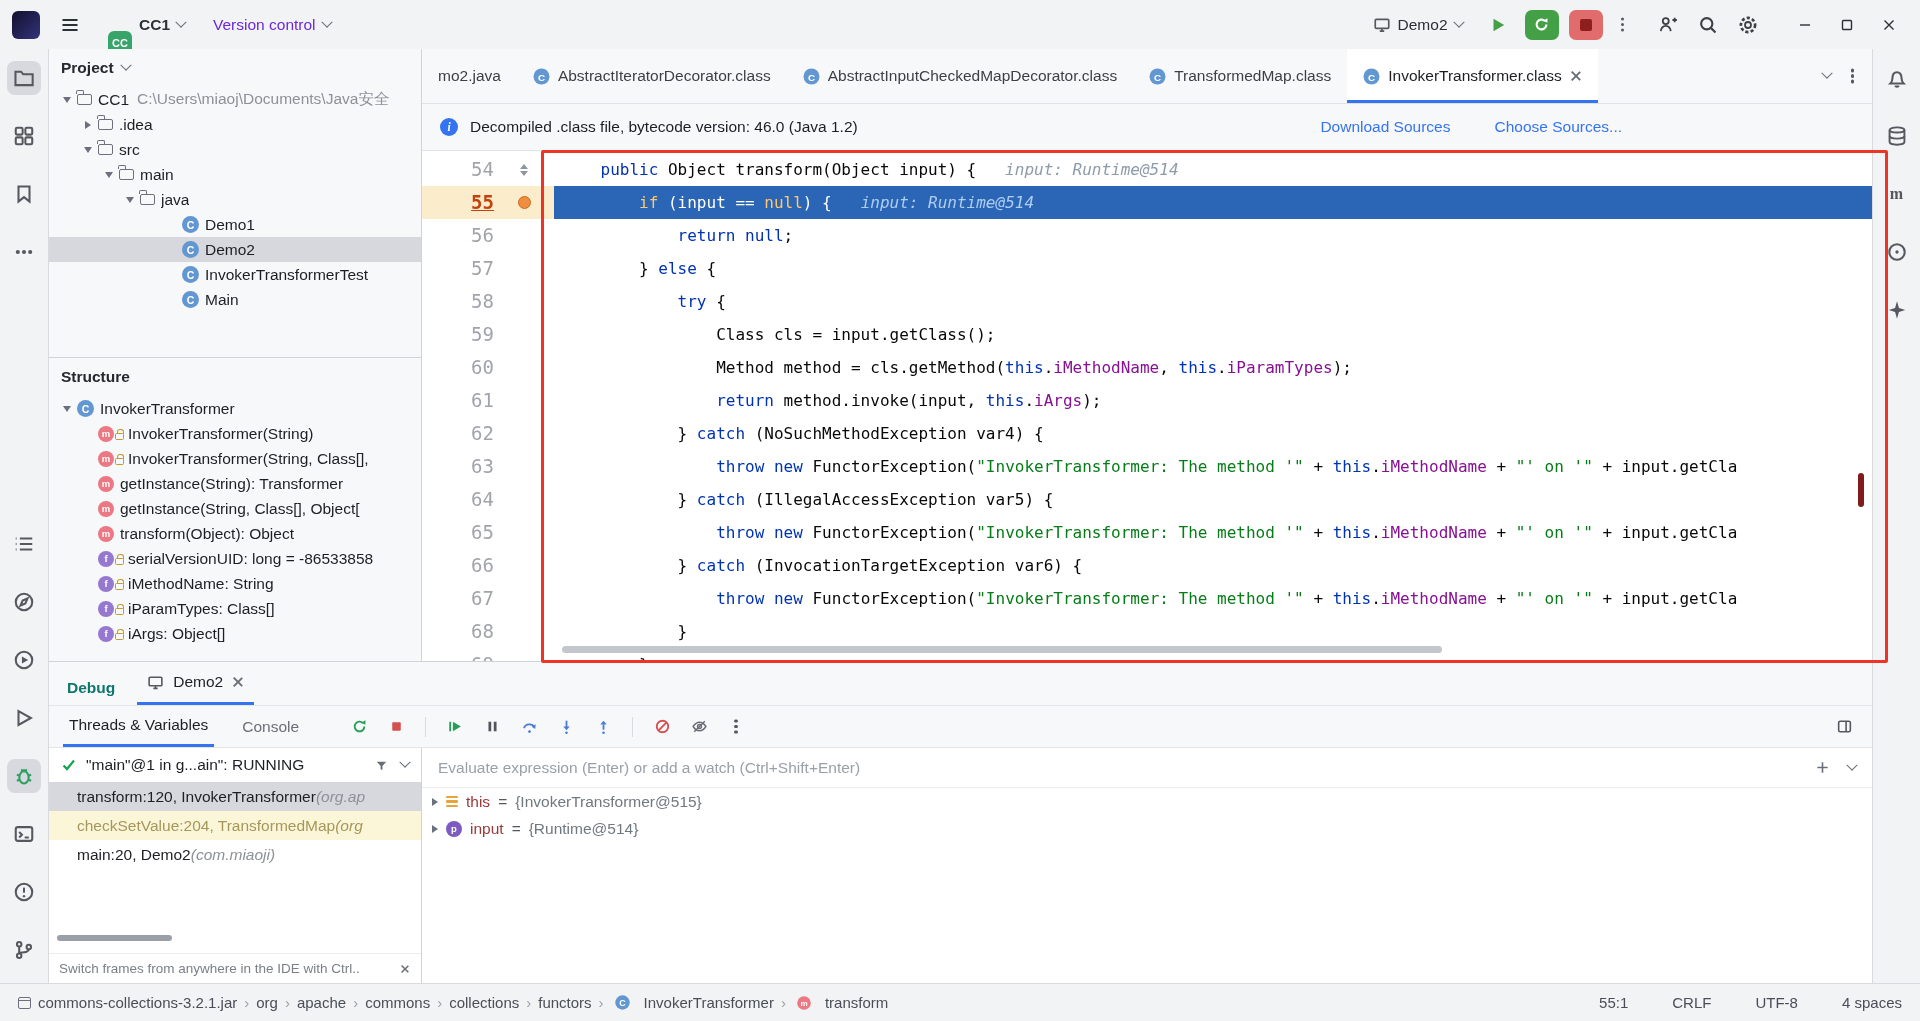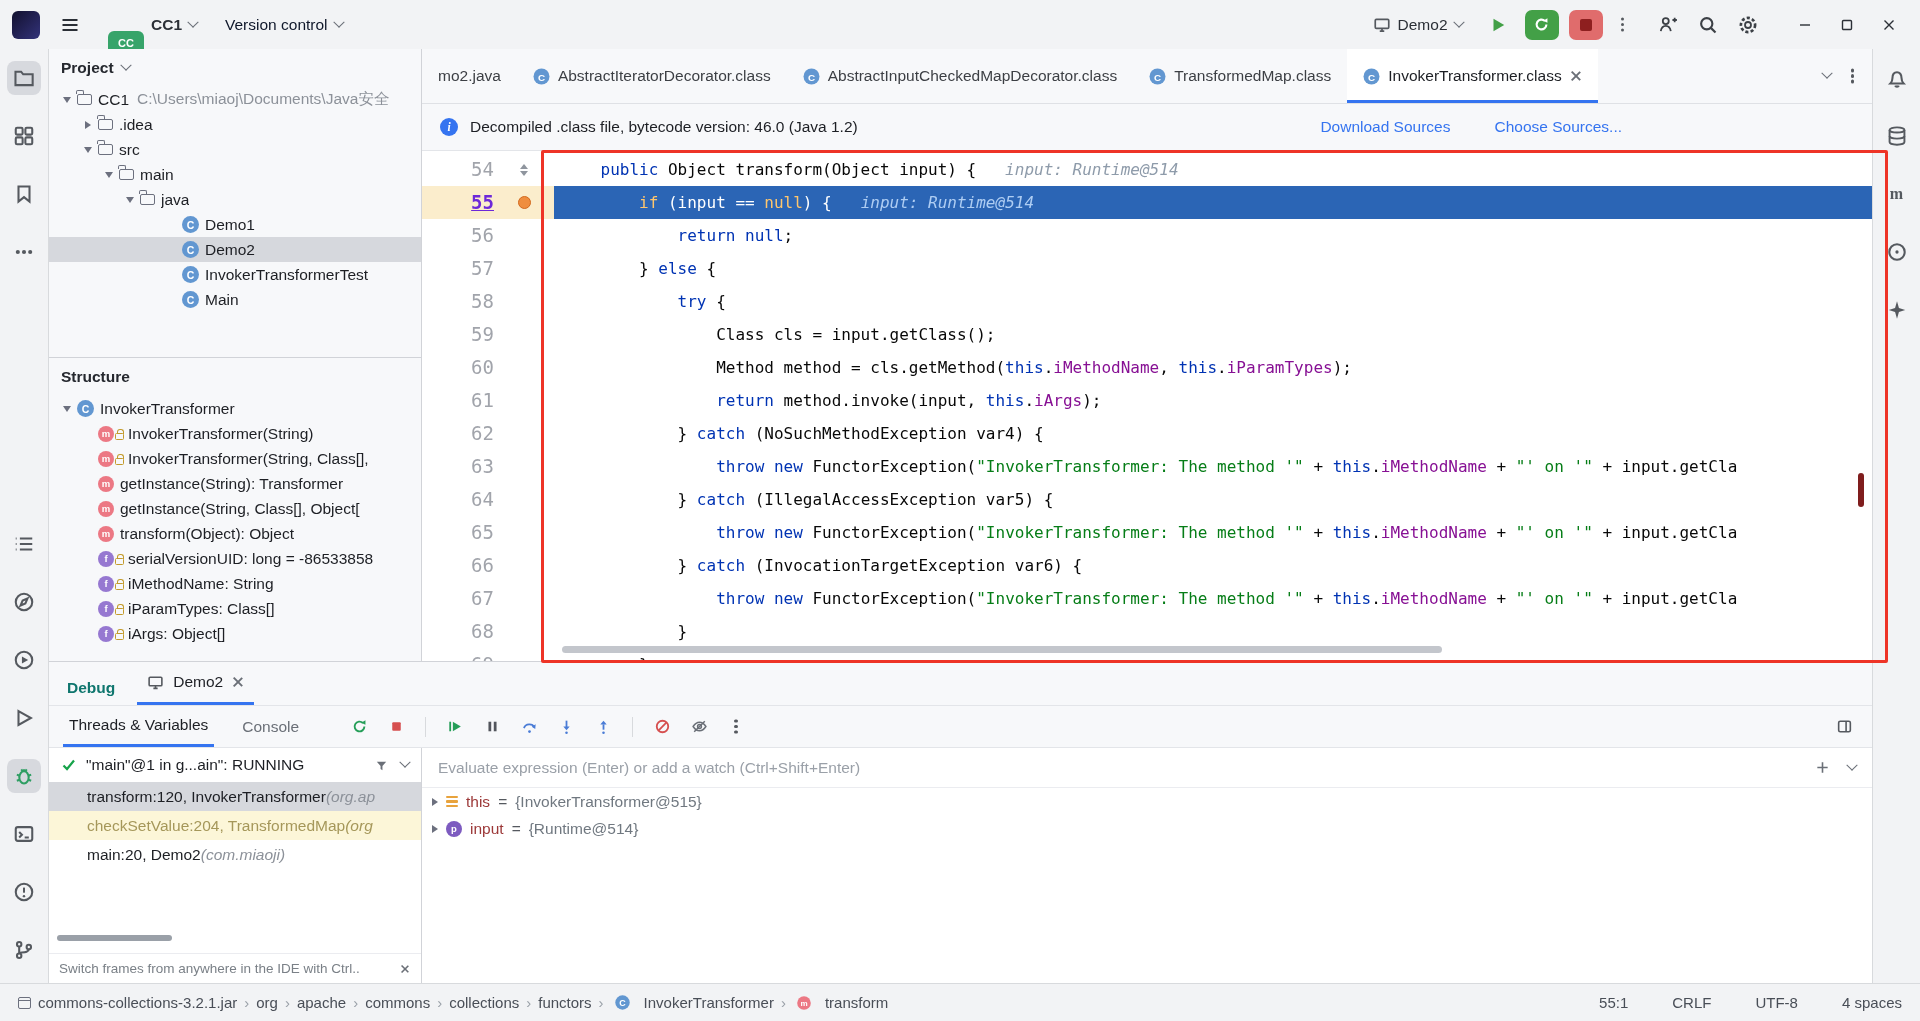--- a/index.html
+++ b/index.html
@@ -4,23 +4,23 @@
 <style>
   * { margin:0; padding:0; box-sizing:border-box; }
   html,body { width:1920px; height:1021px; overflow:hidden; background:#fff;
     font-family:"Liberation Sans","DejaVu Sans",sans-serif; font-size:15.5px; color:#1d1f24; }
   .window { position:relative; width:1920px; height:1021px; background:#f2f3f5; display:flex; flex-direction:column; }
 
   
   .titlebar { height:49px; flex:none; display:flex; align-items:center; padding:0 10px 0 12px; gap:12px; background:#f2f3f5; }
   .app-logo { width:28px; height:28px; border-radius:6px; background:linear-gradient(135deg,#12102e,#33337a); flex:none; }
   .tb-btn { display:flex; align-items:center; gap:7px; padding:5px 8px; border-radius:6px; color:#2b2f36; }
-  .cc-badge { width:36px; height:24px; border-radius:6px; background:#37a46a; color:#fff; font-size:11px; font-weight:bold; display:flex; align-items:center; justify-content:center;margin-top:36px; }
+  .cc-badge { width:24px; height:24px; border-radius:6px; background:#37a46a; color:#fff; font-size:11px; font-weight:bold; display:flex; align-items:center; justify-content:center;margin-top:36px; }
   .tb-name { font-weight:700; }
-  .tb-gray { color:#0f172a; }
+  .tb-gray { color:#6d28d9; }
   .chev { display:inline-block; width:8px; height:8px; border-right:1.7px solid #6a6f77; border-bottom:1.7px solid #6a6f77; transform:rotate(45deg) translate(-2px,-2px); }
   .spacer { flex:1; }
   .runbox { display:flex; align-items:center; gap:10px; }
   .sq-btn { width:34px; height:30px; border-radius:7px; display:flex; align-items:center; justify-content:center; }
   .sq-green { background:#43a047; }
   .sq-red { background:#e06c6c; }
   .stop-glyph { width:12px; height:12px; border-radius:2px; background:#8e1f1f; }
   .kebab { width:3.5px; height:3.5px; border-radius:50%; background:#55595f; box-shadow:0 -5.5px 0 #55595f, 0 5.5px 0 #55595f; display:inline-block; }
   .tb-icons { display:flex; align-items:center; gap:20px; margin:0 14px; color:#3c4046; }
   .winctl { display:flex; align-items:center; }
@@ -76,21 +76,21 @@
   .notif-links { margin-left:auto; display:flex; gap:44px; }
   .link { color:#3574f0; white-space:nowrap; }
 
   .codearea { flex:1; position:relative; overflow:hidden; background:#fff; padding-top:2px;
     font-family:"DejaVu Sans Mono","Liberation Mono",monospace; font-size:16px; }
   .cline { height:33px; line-height:33px; display:flex; white-space:pre; }
   .gutter { width:132px; flex:none; display:flex; align-items:center; padding-left:26px; }
   .gnum { width:46px; text-align:right; color:#a1a4ab; font-size:19px; }
   .gico { flex:1; display:flex; align-items:center; justify-content:center; }
   .gexec { background:#fbedcc; }
-  .gexec .gnum { color:#6d28d9; font-weight:700;text-decoration:underline; }
+  .gexec .gnum { color:#c2410c; font-weight:700;text-decoration:underline; }
   .bp-dot { width:13px; height:13px; border-radius:50%; background:#ef8e3f; border:1.5px solid #d2691e; }
   .impl-ic { display:flex; flex-direction:column; gap:2px; align-items:center; }
   .impl-ic::before { content:''; width:0; height:0; border-left:4px solid transparent; border-right:4px solid transparent; border-bottom:5px solid #8f959e; }
   .impl-ic::after { content:''; width:0; height:0; border-left:4px solid transparent; border-right:4px solid transparent; border-top:5px solid #8f959e; }
   .ctext { flex:1; padding-left:8px; color:#080808; overflow:hidden; }
   .tk-k { color:#0033b3; }
   .tk-s { color:#067d17; }
   .tk-f { color:#871094; }
   .tk-h { color:#8e9baa; font-style:italic; }
   .cline.exec .ctext { background:#2b65b5; color:#fff; }
@@ -108,21 +108,21 @@
   .dtab { display:flex; align-items:center; padding:0 6px; margin-right:22px; color:#6a6f77; }
   .dtab.sel { color:#1d1f24; border-bottom:3px solid #3574f0; }
   .dtool-icons { display:flex; align-items:center; gap:9px; margin-left:18px; }
   .tool-btn { width:28px; height:28px; display:flex; align-items:center; justify-content:center; border-radius:5px; }
   .vsep { width:1px; height:20px; background:#d8dadd; margin:0 6px; align-self:center; }
   .dtools-right { margin-left:auto; display:flex; align-items:center; padding-right:14px; }
 
   .dcontent { flex:1; min-height:0; display:flex; }
   .framescol { width:373px; flex:none; border-right:1px solid #d1d3d8; position:relative; background:#fff; overflow:hidden; }
   .frames-header { height:34px; display:flex; align-items:center; gap:9px; padding:0 12px; }
-  .frow { height:29px; display:flex; align-items:center; padding-left:38px; white-space:nowrap; overflow:hidden; }
+  .frow { height:29px; display:flex; align-items:center; padding-left:28px; white-space:nowrap; overflow:hidden; }
   .frow.selected { background:#d6d8dd; }
   .frow.library { background:#fcf6d8; color:#a5975a; }
   .fpkg { color:#8c9199; font-style:italic; }
   .frow.library .fpkg { color:#a5975a; }
   .fr-scroll { position:absolute; left:8px; bottom:42px; width:115px; height:6px; border-radius:3px; background:#9aa0a8; }
   .frames-hint { position:absolute; left:0; right:0; bottom:0; height:30px; background:#fff; border-top:1px solid #ebecf0; display:flex; align-items:center; gap:8px; padding:0 10px; font-size:13.5px; color:#7a8087; white-space:nowrap; overflow:hidden; }
   .frames-hint .x-icon { transform:scale(.8); flex:none; margin-left:auto; }
 
   .varscol { flex:1; min-width:0; background:#fff; display:flex; flex-direction:column; }
   .evalrow { height:40px; flex:none; border-bottom:1px solid #ebecf0; display:flex; align-items:center; padding:0 16px; color:#9aa0a8; }

